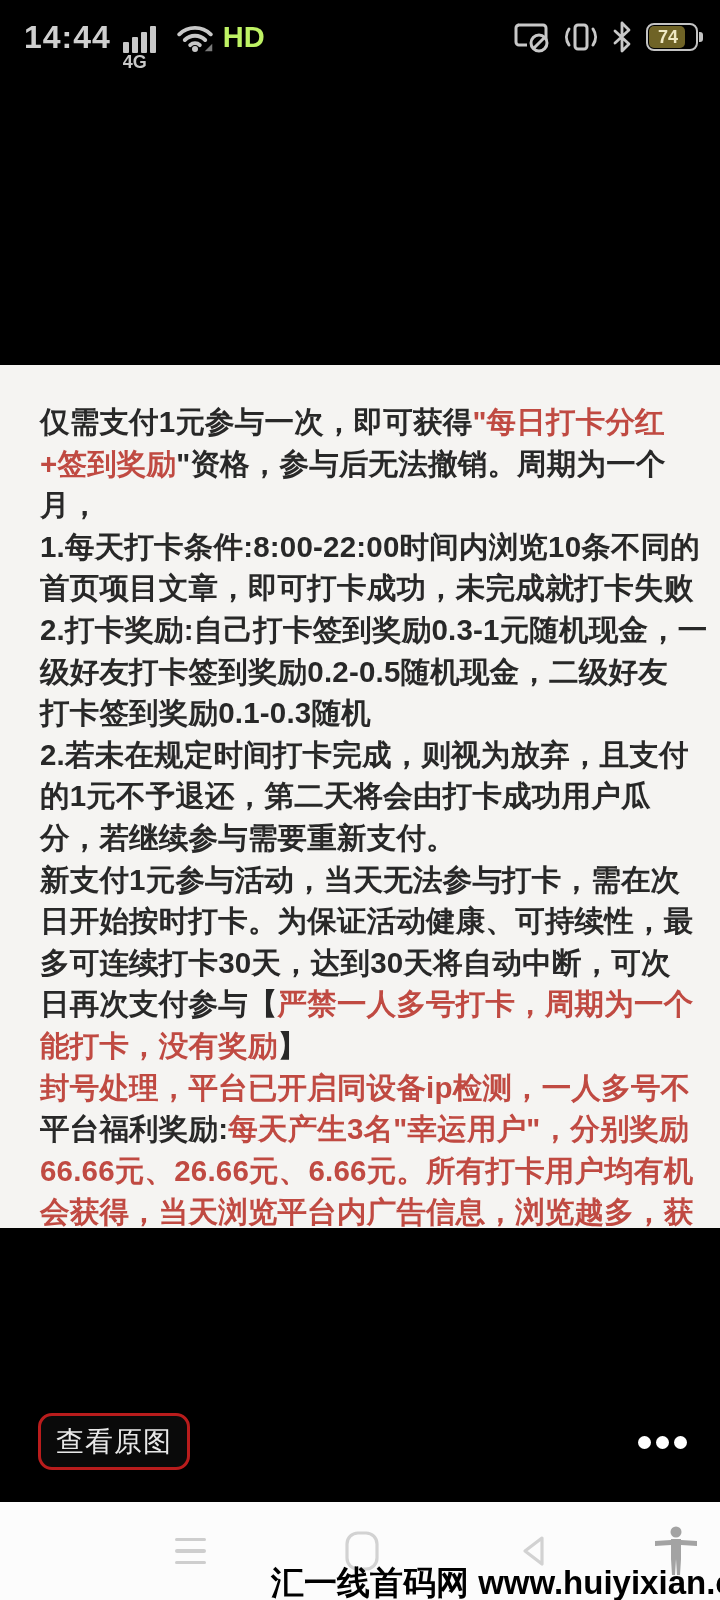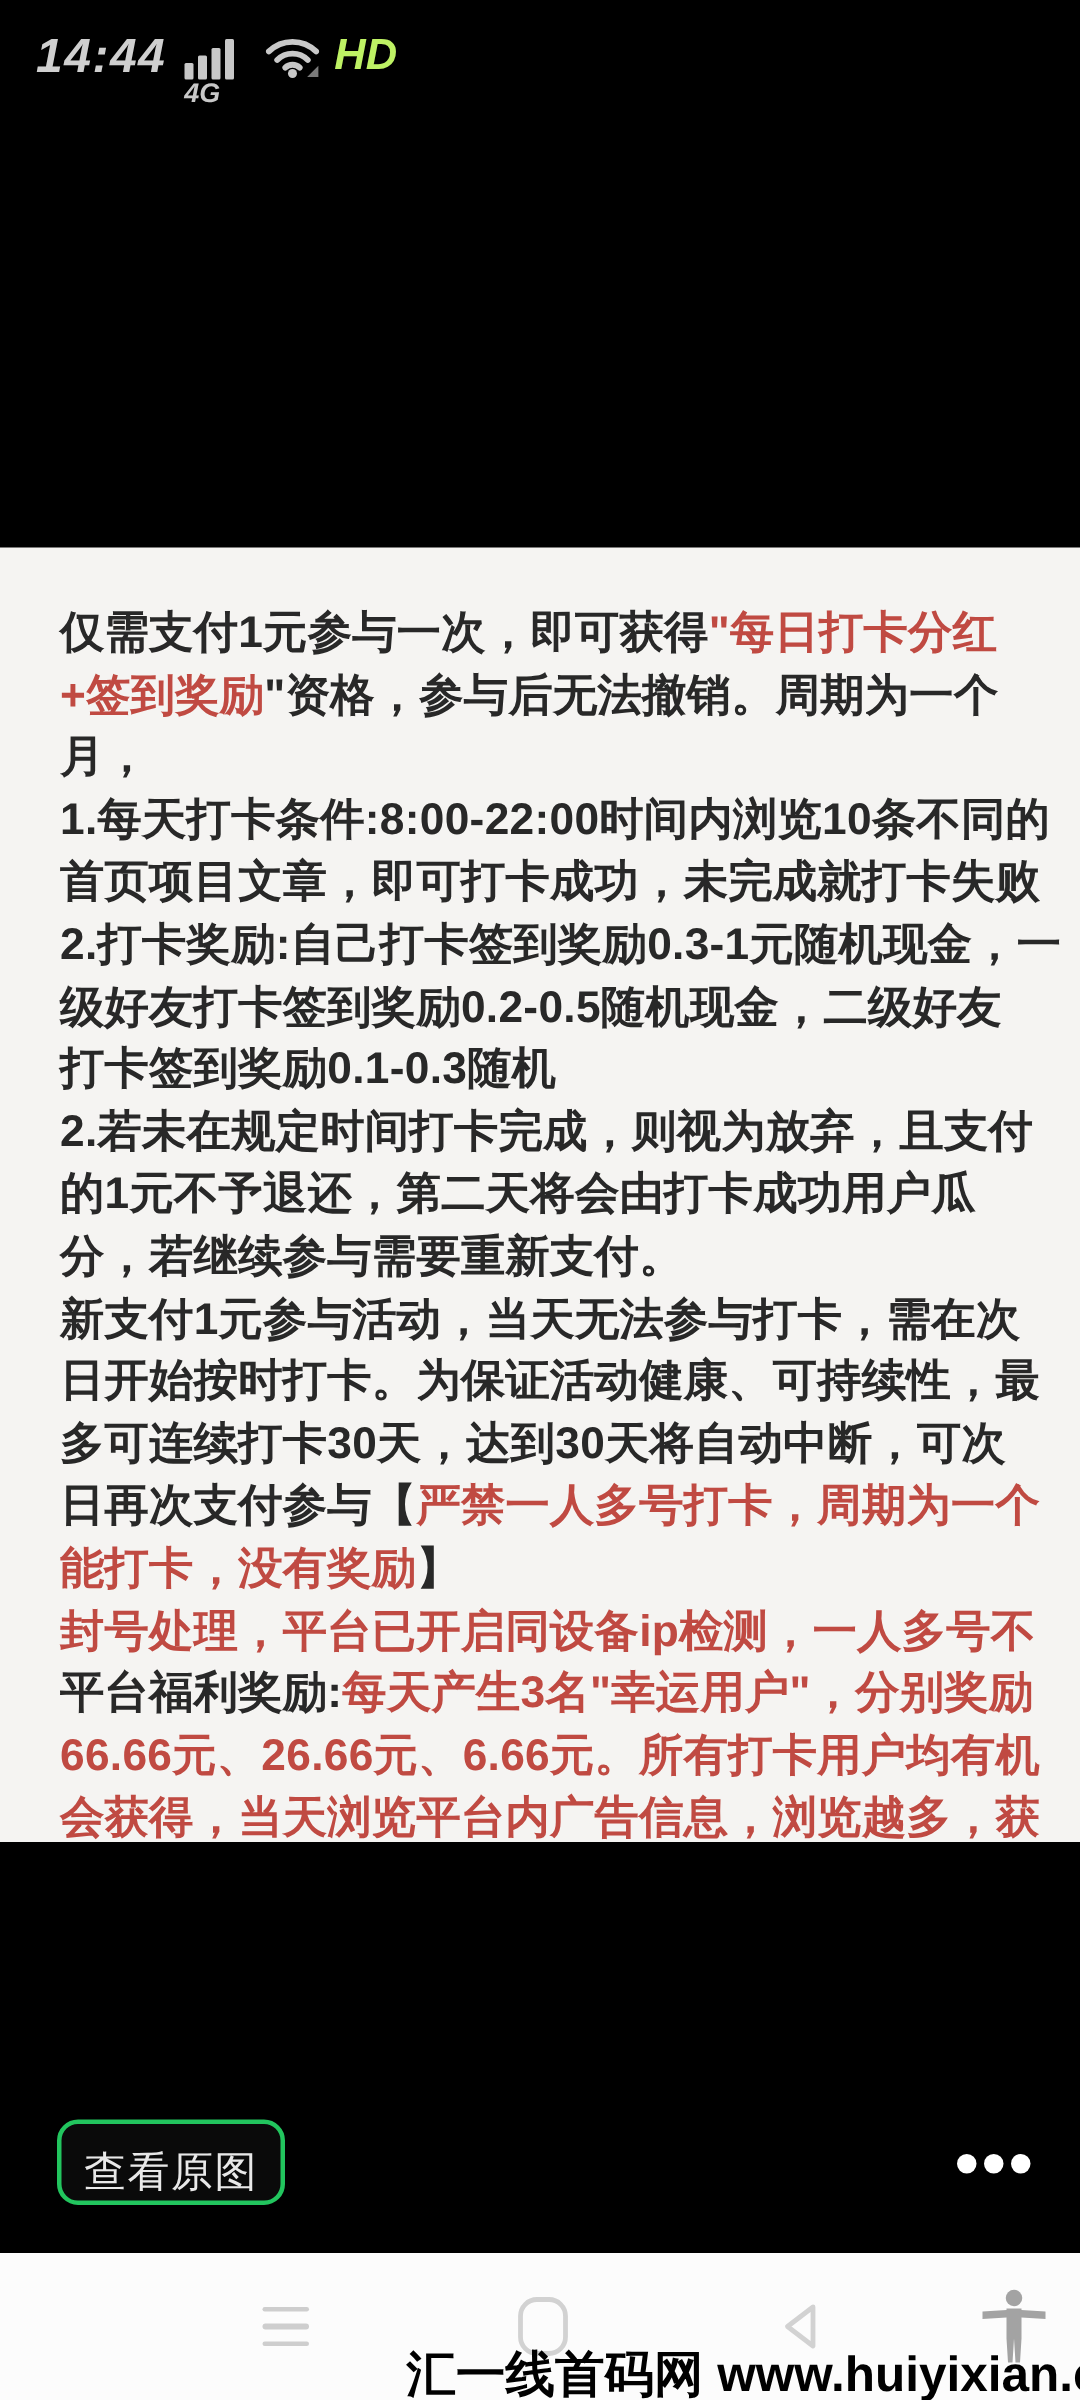--- a/index.html
+++ b/index.html
@@ -8,21 +8,21 @@
     overflow:hidden; font-family:"Liberation Sans","DejaVu Sans",sans-serif;
     -webkit-font-smoothing:antialiased;
   }
   
   .status-bar {
     position:absolute; top:0; left:0; right:0; height:70px;
     display:flex; align-items:center; justify-content:space-between;
     padding:4px 22px 0 24px; box-sizing:border-box; color:#cfcfcf;
   }
   .sb-left, .sb-right { display:flex; align-items:center; }
-  .sb-left { gap:10px;font-style:italic; }
+  .sb-left { gap:10px; }
   .sb-right { gap:13px; }
   .sb-time { font-size:32px; font-weight:600; letter-spacing:1px; }
   .sig { position:relative; width:46px; height:38px; }
   .sig-label { position:absolute; top:0; left:2px; font-size:18px; font-weight:700; color:#c8c8c8;margin-top:34px; }
   .sig-bars { position:absolute; bottom:3px; left:2px; display:flex; align-items:flex-end; gap:3px; }
   .sig-bars i { display:block; width:6px; background:#c8c8c8; border-radius:1px; }
   .hd { font-size:29px; font-weight:700; color:#bef264; }
   .battery { position:relative; width:52px; height:28px; border:2px solid #c3c3c3; border-radius:8px; box-sizing:border-box; }
   .battery::after { content:""; position:absolute; right:-7px; top:7px; width:4px; height:10px; background:#c3c3c3; border-radius:0 3px 3px 0; }
   .battery-fill { position:absolute; left:1px; top:1px; bottom:1px; width:76%; background:#6f6326; border-radius:5px; }
@@ -31,22 +31,22 @@
   .photo {
     position:absolute; top:365px; left:0; width:720px; height:863px;
     background:#f5f4f2; box-sizing:border-box; padding:36px 24px 0 40px;
   }
   .line { white-space:nowrap; font-size:29.5px; line-height:41.6px; font-weight:600; letter-spacing:0.2px; }
   .c-dark { color:#282828;text-align:right; }
   .c-red  { color:#c04a42; }
   
   .btn-view-original {
     position:absolute; left:38px; top:1413px; width:152px; height:57px;
-    border:3px solid #22c55e; border-radius:14px; background:#0a0a0a;
-    color:#e8e8e8; font-size:28px; display:flex; align-items:flex-end;
+    border:3px solid #b91c1c; border-radius:14px; background:#0a0a0a;
+    color:#e8e8e8; font-size:28px; display:flex; align-items:center;
     justify-content:center; letter-spacing:1px; box-sizing:border-box; cursor:pointer;
   }
   .more-dots { position:absolute; top:1436px; right:33px; display:flex; gap:5px; align-items:center; cursor:pointer; }
   .more-dots i { display:block; width:13px; height:13px; border-radius:50%; background:#fff; }
   
   .nav-bar { position:absolute; top:1502px; left:0; width:720px; height:98px; background:#fcfcfc; }
   .nav-item { position:absolute; top:0; height:98px; display:flex; align-items:center; justify-content:center; cursor:pointer; }
   .nav-recents { left:158px; width:64px; }
   .nav-recents .bars { display:flex; flex-direction:column; gap:8px; }
   .nav-recents .bars i { display:block; width:31px; height:3.5px; background:#cecece; border-radius:2px; }
@@ -79,20 +79,46 @@
       <span style="display:flex">
         <svg width="36" height="30" viewBox="0 0 24 20">
           <path d="M1.5,8.2 A15,15 0 0 1 22.5,8.2" fill="none" stroke="#c8c8c8" stroke-width="2.6" stroke-linecap="round"></path>
           <path d="M5.2,12 A9.6,9.6 0 0 1 18.8,12" fill="none" stroke="#c8c8c8" stroke-width="2.6" stroke-linecap="round"></path>
           <path d="M8.8,15.4 A4.6,4.6 0 0 1 15.2,15.4" fill="none" stroke="#c8c8c8" stroke-width="2.6" stroke-linecap="round"></path>
           <circle cx="12" cy="18" r="2" fill="#c8c8c8"></circle>
           <polygon points="18.5,19.5 23.5,19.5 23.5,14.5" fill="#7a7a7a"></polygon>
         </svg>
       </span>
       <span class="hd">HD</span>
+    </div>
+    <div class="sb-right">
+      <span style="display:flex">
+        <svg width="38" height="32" viewBox="0 0 38 32">
+          <path d="M6,4 h24 a3,3 0 0 1 3,3 v12" fill="none" stroke="#c8c8c8" stroke-width="3" stroke-linecap="round"></path>
+          <path d="M6,4 a3,3 0 0 0 -3,3 v14 a3,3 0 0 0 3,3 h8" fill="none" stroke="#c8c8c8" stroke-width="3"></path>
+          <circle cx="26" cy="22" r="8" fill="#000" stroke="#c8c8c8" stroke-width="3"></circle>
+          <line x1="20.5" y1="27.5" x2="31.5" y2="16.5" stroke="#c8c8c8" stroke-width="3"></line>
+        </svg>
+      </span>
+      <span style="display:flex">
+        <svg width="34" height="32" viewBox="0 0 34 32">
+          <rect x="11" y="4" width="12" height="24" rx="3" fill="none" stroke="#c8c8c8" stroke-width="3"></rect>
+          <path d="M5,8 a14,14 0 0 0 0,16" fill="none" stroke="#c8c8c8" stroke-width="3" stroke-linecap="round"></path>
+          <path d="M29,8 a14,14 0 0 1 0,16" fill="none" stroke="#c8c8c8" stroke-width="3" stroke-linecap="round"></path>
+        </svg>
+      </span>
+      <span style="display:flex">
+        <svg width="22" height="32" viewBox="0 0 22 32">
+          <path d="M11,2 L11,30 M11,2 L18,9 L4,22 M11,30 L18,23 L4,10" fill="none" stroke="#c8c8c8" stroke-width="2.8" stroke-linejoin="round" stroke-linecap="round"></path>
+        </svg>
+      </span>
+      <span class="battery">
+        <span class="battery-fill"></span>
+        <span class="battery-num">74</span>
+      </span>
     </div>
   </div>
 
   <div class="photo">
     <div id="ocr-lines">
         <div class="line"><span class="c-dark">仅需支付1元参与一次，即可获得</span><span class="c-red">"每日打卡分红</span></div>
         <div class="line"><span class="c-red">+签到奖励</span><span class="c-dark">"资格，参与后无法撤销。周期为一个</span></div>
         <div class="line"><span class="c-dark">月，</span></div>
         <div class="line"><span class="c-dark">1.每天打卡条件:8:00-22:00时间内浏览10条不同的</span></div>
         <div class="line"><span class="c-dark">首页项目文章，即可打卡成功，未完成就打卡失败</span></div>

